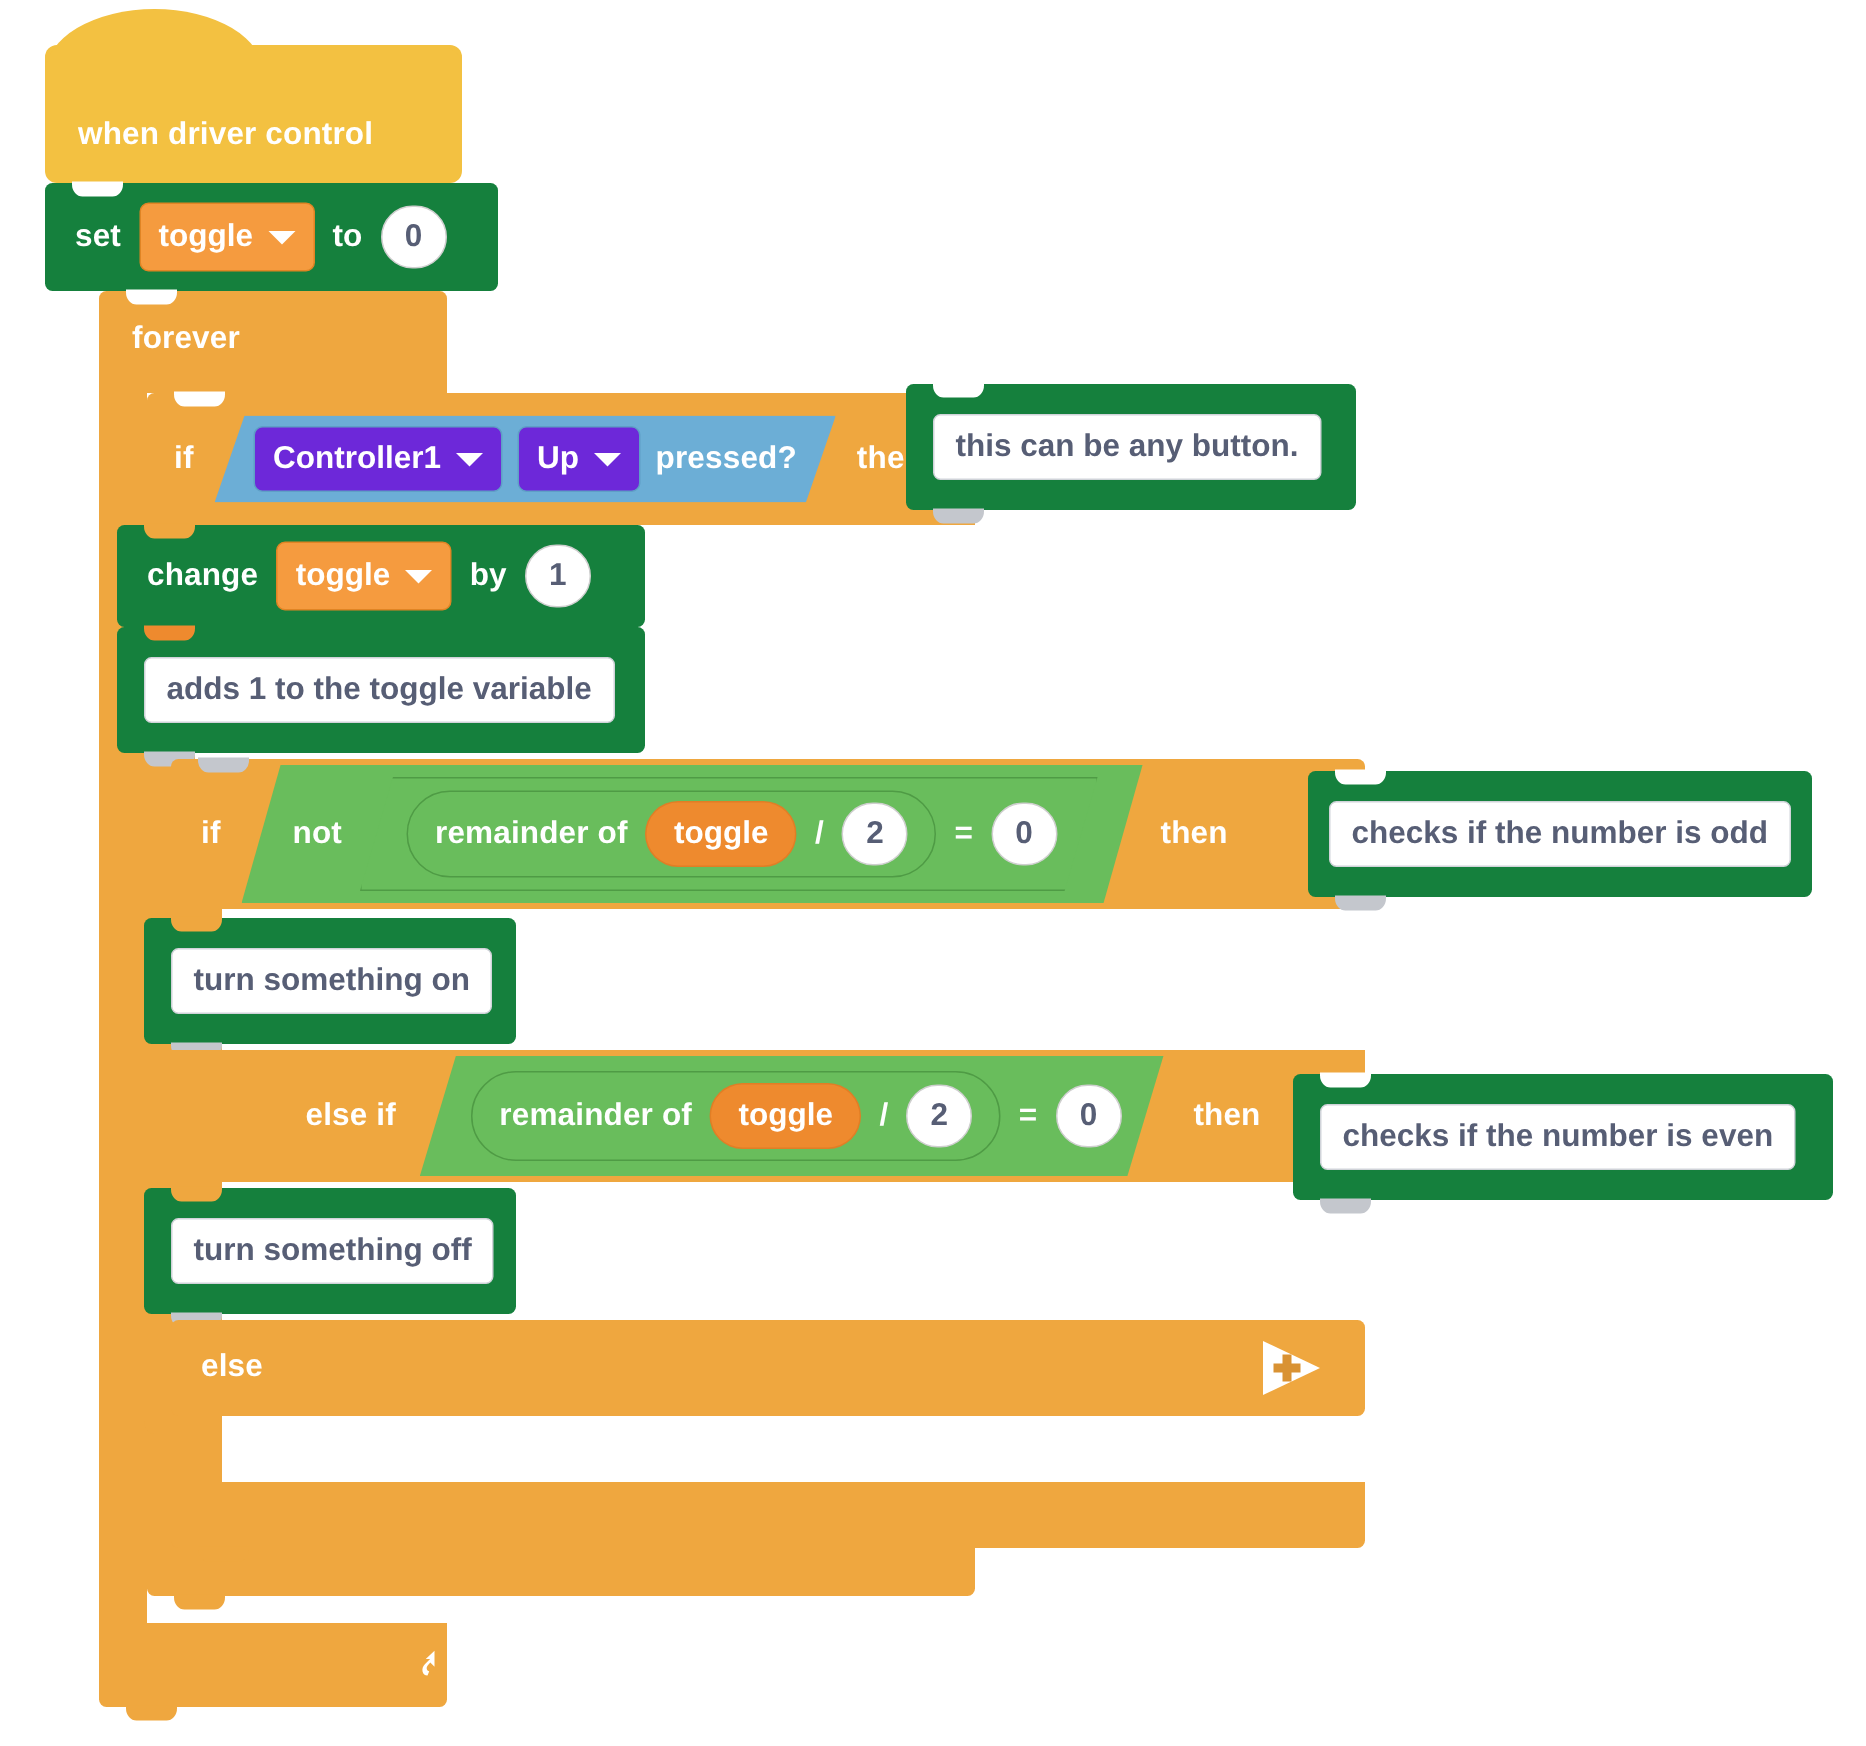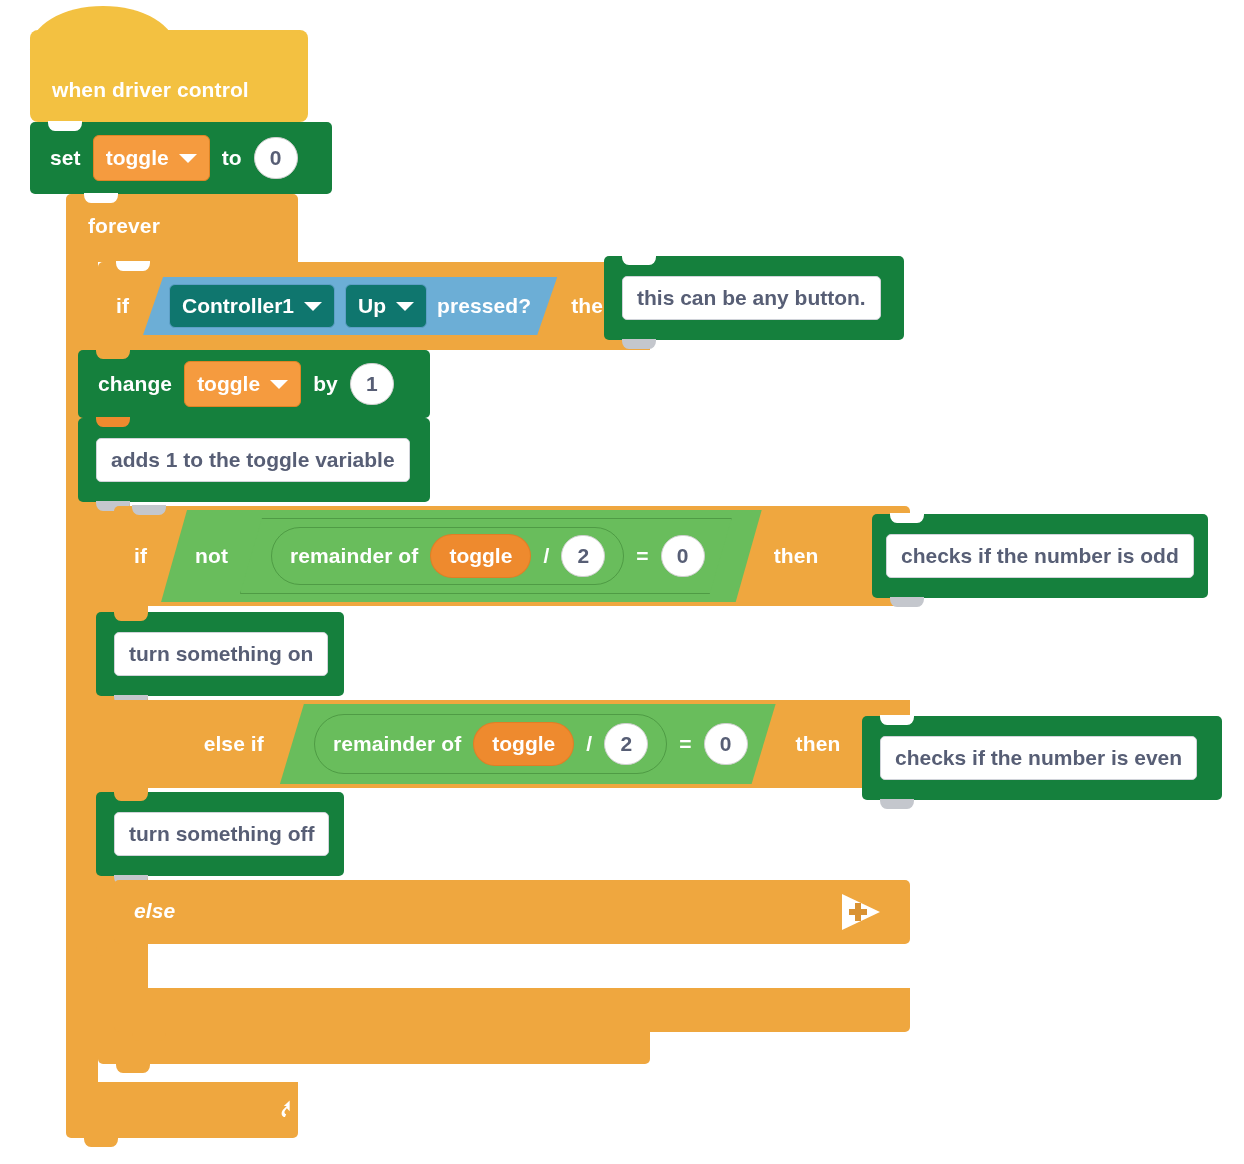--- a/index.html
+++ b/index.html
@@ -35,21 +35,21 @@
     background:#fff;border:1px solid #CFCFCF;border-radius:999px;
     color:#575E75;font-weight:bold;font-size:21px;
     min-width:44px;height:42px;padding:0 12px;box-sizing:border-box;
   }
   
   .ddl{
     display:inline-flex;align-items:center;gap:10px;
     background:#F59B3F;border:1px solid #E08424;border-radius:6px;
     color:#fff;font-weight:bold;font-size:21px;height:46px;padding:0 12px;box-sizing:border-box;
   }
-  .ddl.blue{background:#0f766e;border:1px solid #5E9FC6;}
+  .ddl.blue{background:#6d28d9;border:1px solid #5E9FC6;}
   .caret{width:0;height:0;border-left:9px solid transparent;border-right:9px solid transparent;border-top:9px solid #fff;}
 
   
   .pill{
     display:inline-flex;align-items:center;justify-content:center;
     background:#EE8A2E;border:1px solid #D9772099;border-radius:22px;
     color:#fff;font-weight:bold;font-size:21px;height:44px;padding:0 18px;box-sizing:border-box;
   }
 
   
@@ -224,21 +224,21 @@
     <div style="position:absolute;left:18px;top:83px;width:34px;height:10px;background:#C4C7CD;border-bottom-left-radius:7px 8px;border-bottom-right-radius:7px 8px;"></div>
     <div class="cbox" style="position:absolute;left:18px;top:20px;height:44px;">turn something off</div>
   </div>
 
   <div class="blk c-comment" style="left:862px;top:716px;width:360px;height:84px;border-radius:5px;">
     <div class="notch-dent" style="left:18px;top:-1px;background:#fff;"></div>
     <div style="position:absolute;left:18px;top:83px;width:34px;height:10px;background:#C4C7CD;border-bottom-left-radius:7px 8px;border-bottom-right-radius:7px 8px;"></div>
     <div class="cbox" style="position:absolute;left:18px;top:20px;height:44px;">checks if the number is even</div>
   </div>
 
-  <div class="blk c-ctrl" style="left:78px;top:880px;width:796px;height:64px;border-radius:5px;font-style:italic;">
+  <div class="blk c-ctrl" style="left:78px;top:880px;width:796px;height:64px;border-radius:5px;">
     <div class="lbl" style="position:absolute;left:20px;top:19px;">else</div>
     <div style="position:absolute;right:28px;top:12px;width:44px;height:40px;">
       <svg viewBox="0 0 44 40" width="44" height="40">
         <polygon points="4,2 42,20 4,38" fill="#ffffff"></polygon>
         <rect x="11" y="17" width="18" height="6" fill="#D99233"></rect>
         <rect x="17" y="11" width="6" height="18" fill="#D99233"></rect>
       </svg>
     </div>
   </div>
 

